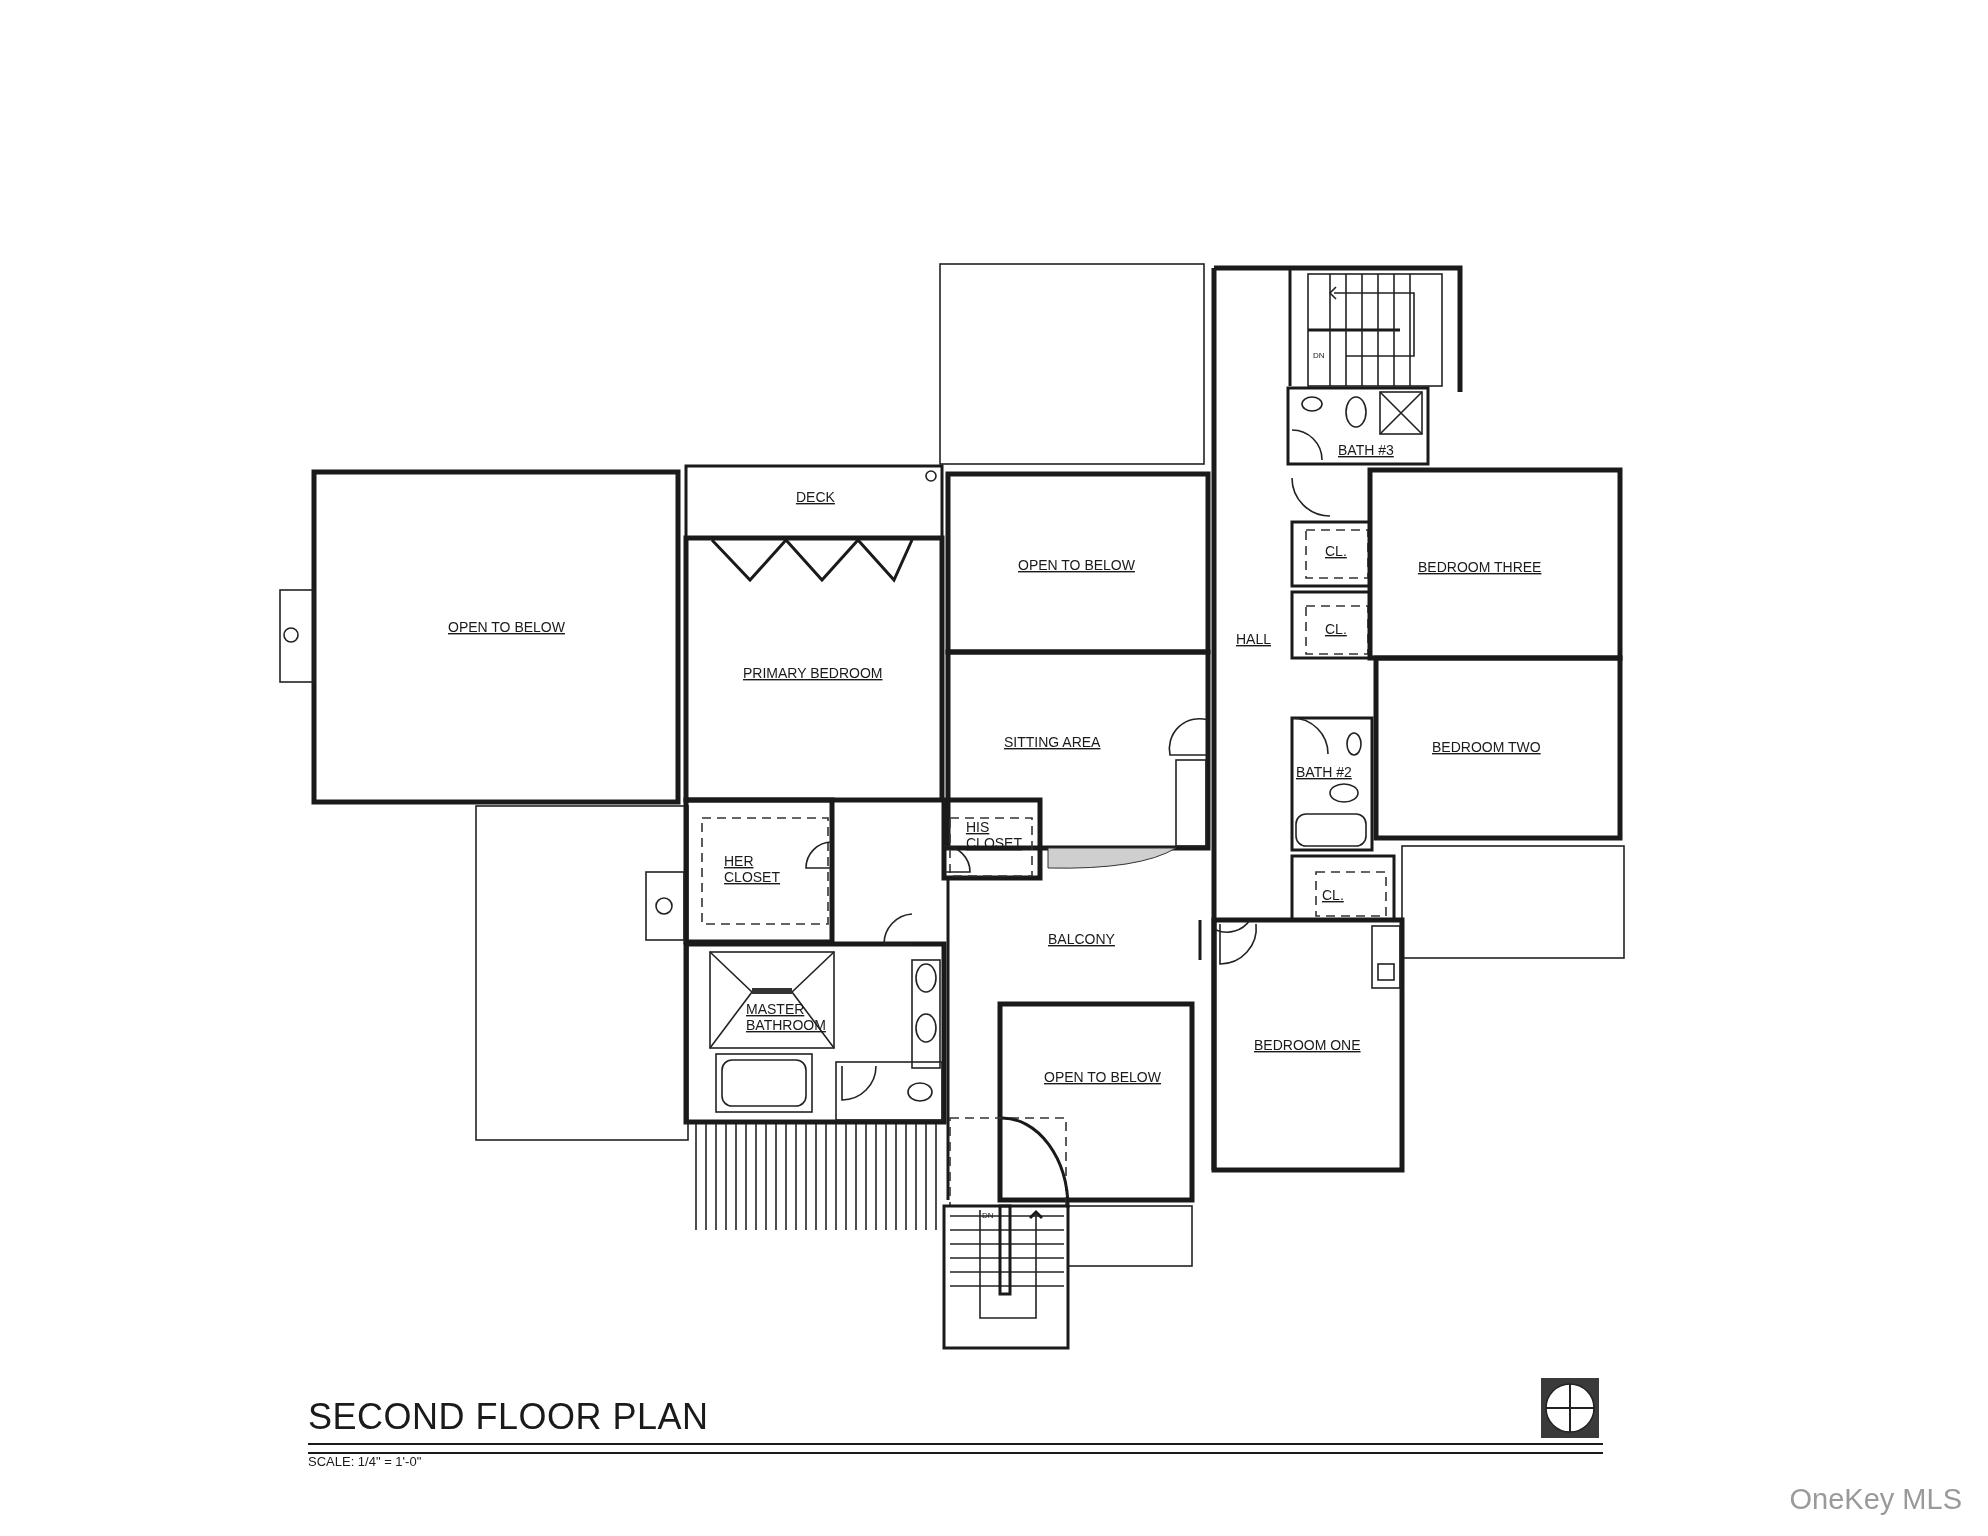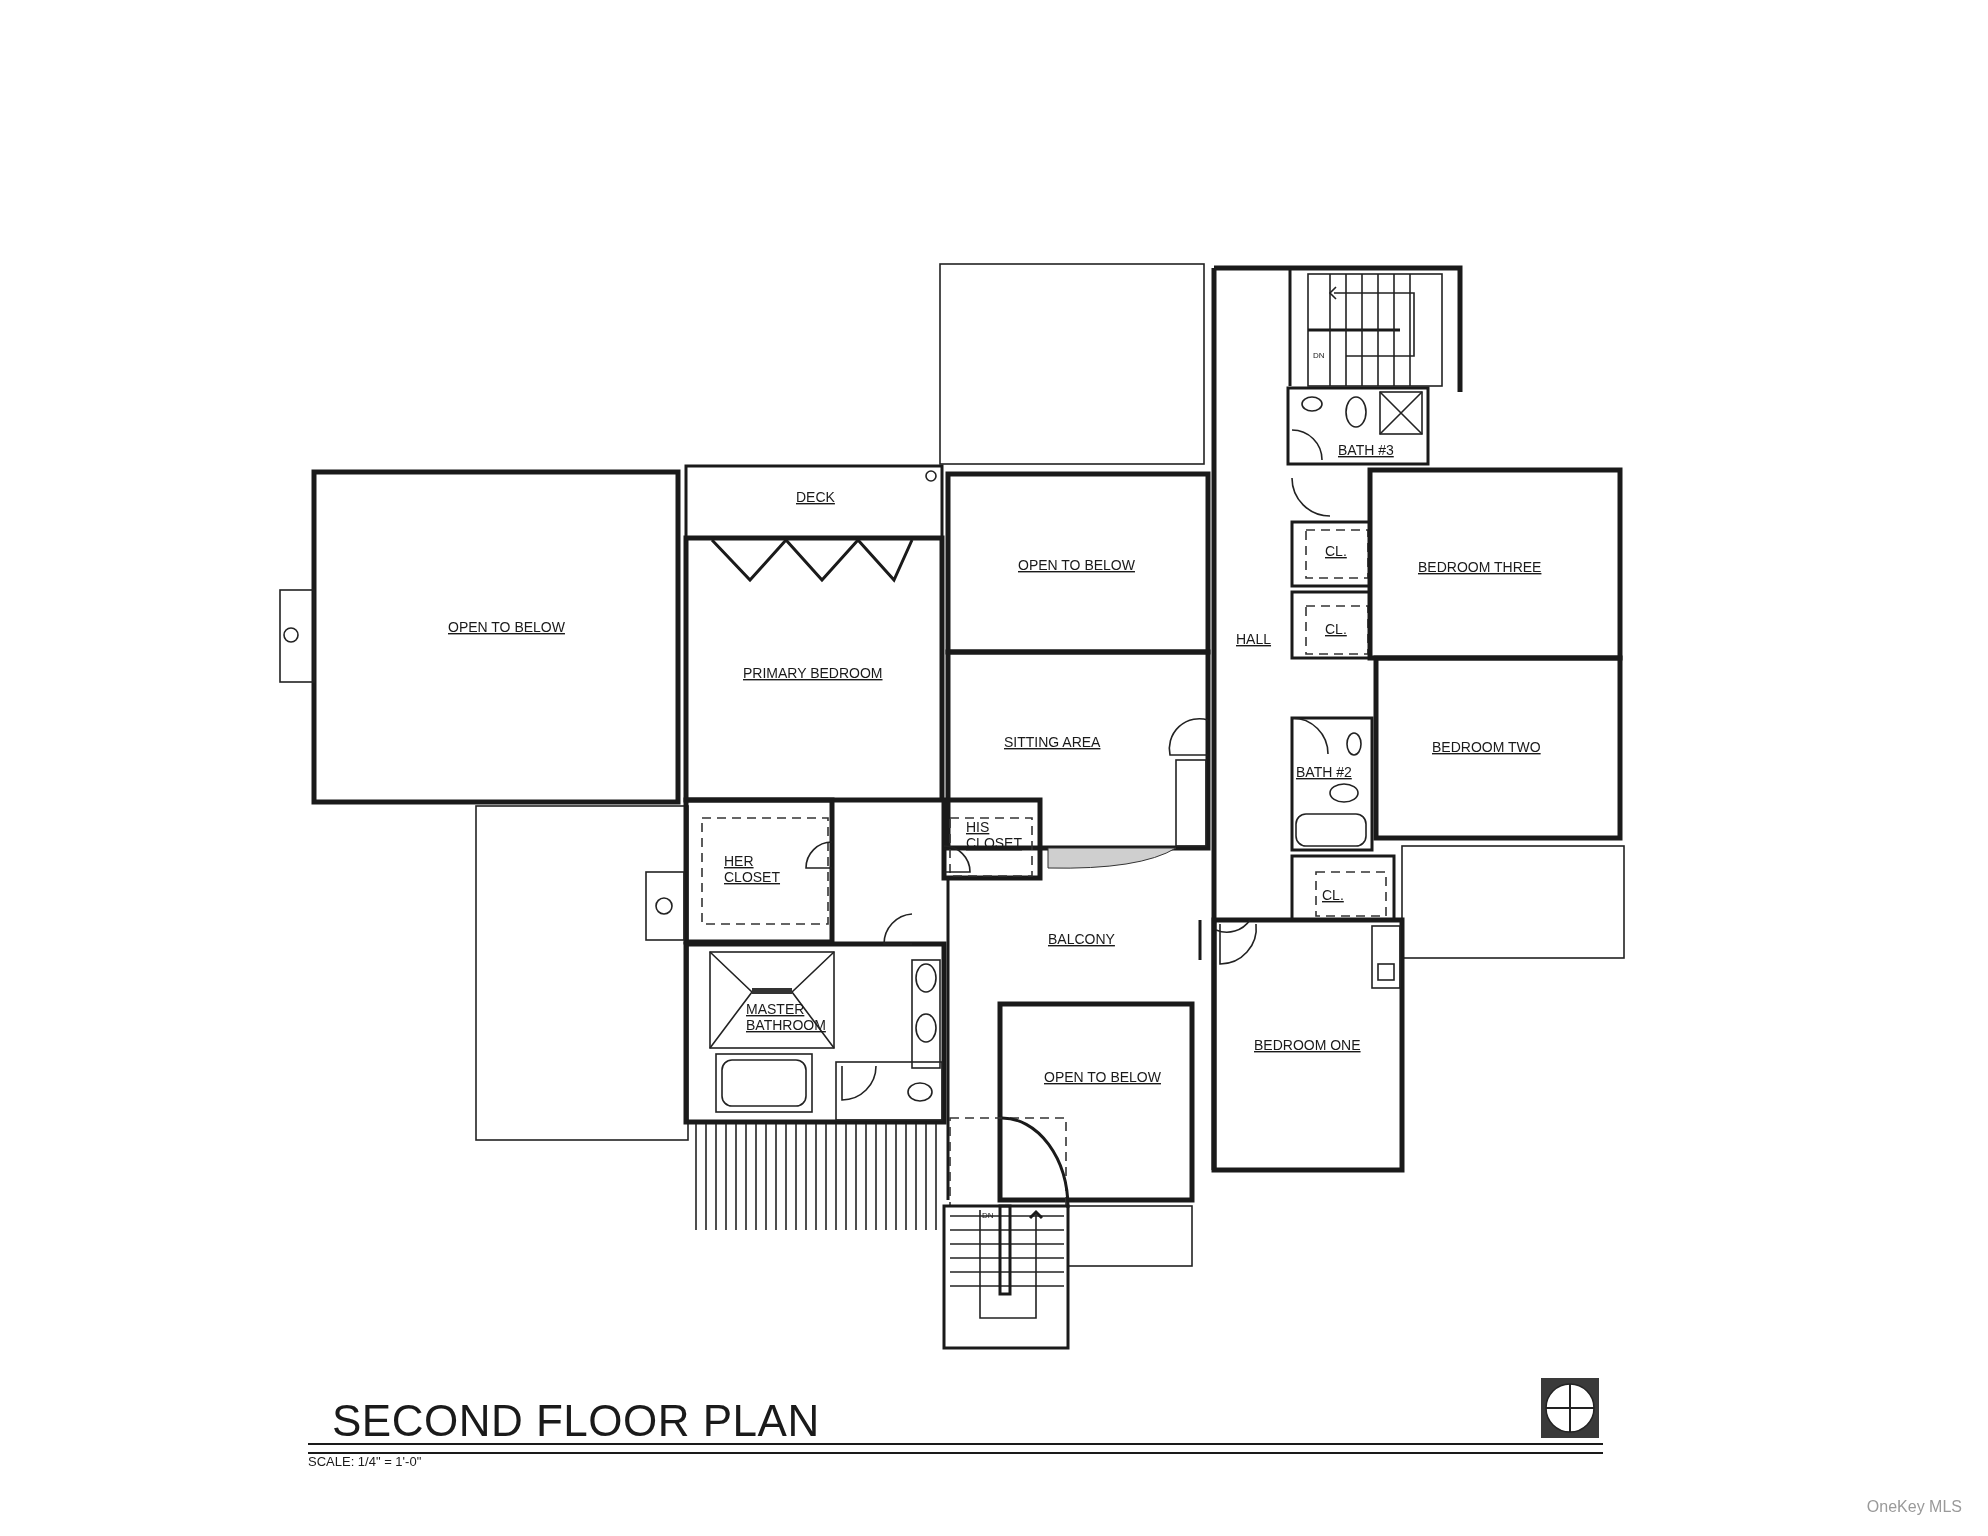--- a/index.html
+++ b/index.html
@@ -3,25 +3,25 @@
 <meta charset="utf-8">
 <style>
   html,body{margin:0;padding:0;background:#ffffff;}
   body{width:1988px;height:1536px;position:relative;overflow:hidden;font-family:"Liberation Sans",sans-serif;}
   #plan{position:absolute;left:0;top:0;width:1988px;height:1536px;}
   .wall{fill:none;stroke:#1a1a1a;stroke-width:3;}
   .wallthick{fill:none;stroke:#1a1a1a;stroke-width:5;}
   .thin{fill:none;stroke:#222;stroke-width:1.6;}
   .dash{fill:none;stroke:#333;stroke-width:1.6;stroke-dasharray:9 6;}
   .room-label{font-family:"Liberation Sans",sans-serif;font-size:14px;fill:#1a1a1a;text-decoration:underline;}
-  .title{position:absolute;left:308px;top:1396px;font-family:"Liberation Sans",sans-serif;font-size:44px;color:#1a1a1a;letter-spacing:0.5px;margin-left:24px;}
+  .title{position:absolute;left:308px;top:1396px;font-family:"Liberation Sans",sans-serif;font-size:36px;color:#1a1a1a;letter-spacing:0.5px;}
   .title-rule{position:absolute;left:308px;top:1443px;width:1295px;height:7px;border-top:2px solid #1a1a1a;border-bottom:2px solid #1a1a1a;}
   .scale{position:absolute;left:308px;top:1454px;font-family:"Liberation Sans",sans-serif;font-size:13px;color:#1a1a1a;}
   .north{position:absolute;left:1541px;top:1378px;width:58px;height:60px;background:#3a3a3a;}
-  .watermark{position:absolute;right:26px;bottom:20px;font-family:"Liberation Sans",sans-serif;font-size:16px;color:#9a9a9a;}
+  .watermark{position:absolute;right:26px;bottom:20px;font-family:"Liberation Sans",sans-serif;font-size:29px;color:#9a9a9a;}
 </style>
 </head>
 <body>
 
 <svg id="plan" viewBox="0 0 1988 1536" xmlns="http://www.w3.org/2000/svg">
 
   <g>
     <rect x="940" y="264" width="264" height="200" class="thin"></rect>
     <rect x="476" y="806" width="212" height="334" class="thin"></rect>
     <rect x="1402" y="846" width="222" height="112" class="thin"></rect>

